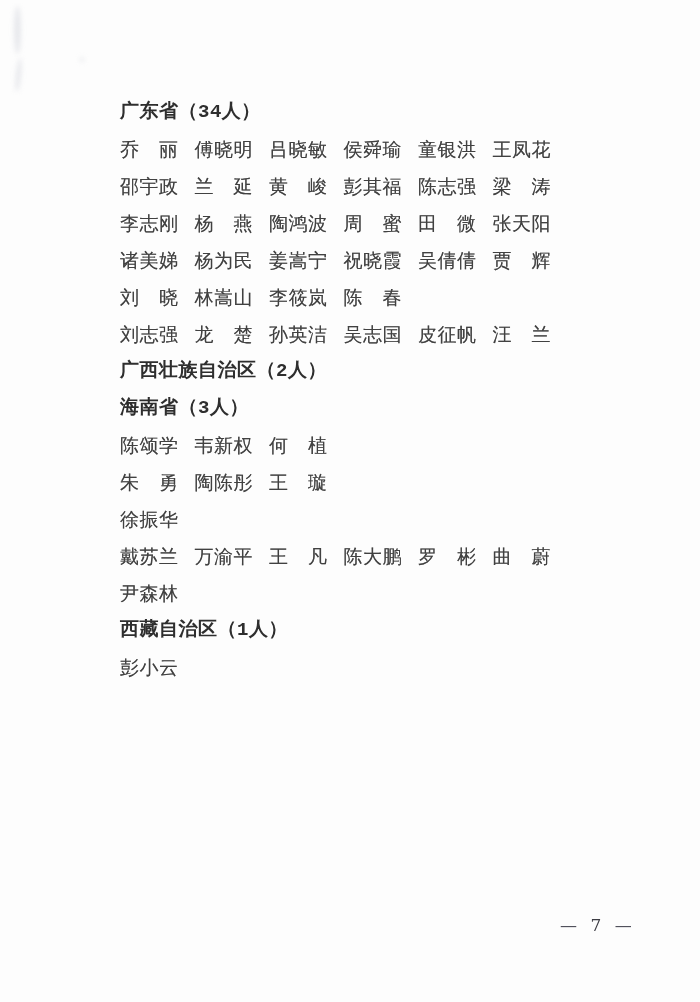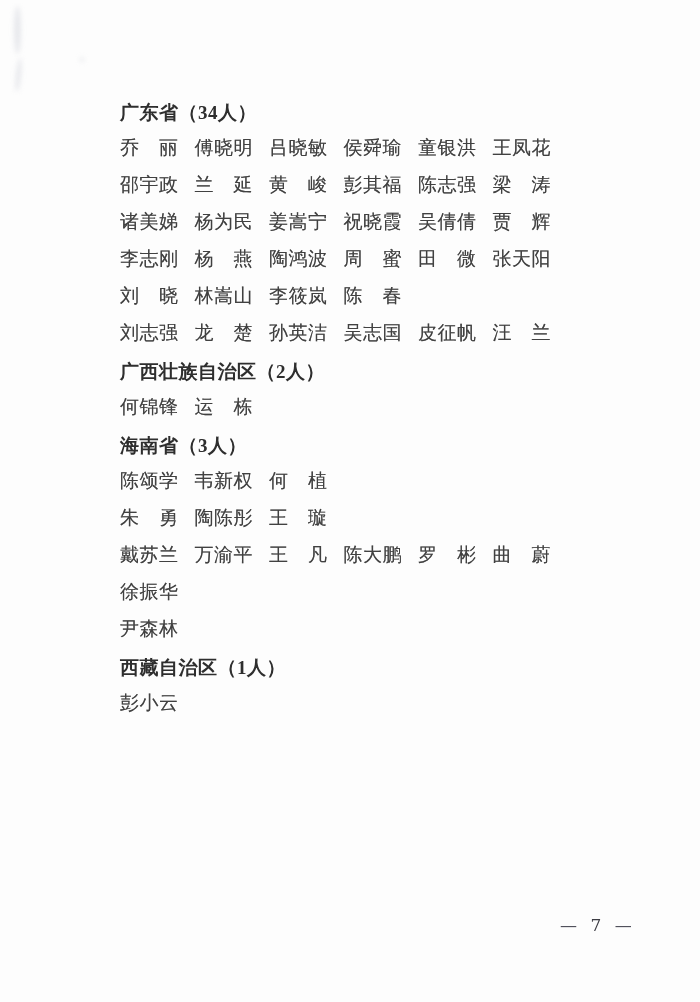--- a/index.html
+++ b/index.html
@@ -26,36 +26,35 @@
   .smudge.s2 { left: 16px; top: 58px; width: 5px; height: 34px; transform: rotate(6deg); }
   .smudge.s3 { left: 80px; top: 57px; width: 4px; height: 5px; }
 
   .content {
     position: absolute;
     left: 120px;
     top: 94px;
     width: 470px;
   }
   .heading {
-    font-family: Liberation Serif, serif;
+    font-family: Liberation Mono, monospace;
     font-weight: bold;
     font-size: 19px;
     line-height: 37px;
     color: #2e2e2e;
     letter-spacing: 0.5px;
     white-space: nowrap;
   }
   .name-row {
     font-size: 19px;
     line-height: 37px;
     color: #414141;
     letter-spacing: 0.5px;
     white-space: nowrap;
     text-shadow: 0 0 0.5px rgba(70,70,70,0.55);
-    font-family: Liberation Mono, monospace;
   }
   .name {
     display: inline-block;
     margin-right: 16px;
   }
   .page-footer {
     position: absolute;
     left: 556px;
     top: 913px;
     font-size: 17px;
@@ -72,31 +71,30 @@
 <div class="page">
 
   <div class="smudge s1"></div>
   <div class="smudge s2"></div>
   <div class="smudge s3"></div>
 
   <main class="content" id="content">
       <div class="heading">广东省（34人）</div>
       <div class="name-row"><span class="name">乔　丽</span><span class="name">傅晓明</span><span class="name">吕晓敏</span><span class="name">侯舜瑜</span><span class="name">童银洪</span><span class="name">王凤花</span></div>
       <div class="name-row"><span class="name">邵宇政</span><span class="name">兰　延</span><span class="name">黄　峻</span><span class="name">彭其福</span><span class="name">陈志强</span><span class="name">梁　涛</span></div>
+      <div class="name-row"><span class="name">李志刚</span><span class="name">杨　燕</span><span class="name">陶鸿波</span><span class="name">周　蜜</span><span class="name">田　微</span><span class="name">张天阳</span></div>
       <div class="name-row"><span class="name">诸美娣</span><span class="name">杨为民</span><span class="name">姜嵩宁</span><span class="name">祝晓霞</span><span class="name">吴倩倩</span><span class="name">贾　辉</span></div>
-      <div class="name-row"><span class="name">李志刚</span><span class="name">杨　燕</span><span class="name">陶鸿波</span><span class="name">周　蜜</span><span class="name">田　微</span><span class="name">张天阳</span></div>
       <div class="name-row"><span class="name">刘　晓</span><span class="name">林嵩山</span><span class="name">李筱岚</span><span class="name">陈　春</span></div>
       <div class="name-row"><span class="name">刘志强</span><span class="name">龙　楚</span><span class="name">孙英洁</span><span class="name">吴志国</span><span class="name">皮征帆</span><span class="name">汪　兰</span></div>
       <div class="heading">广西壮族自治区（2人）</div>
-      <div class="name-row"><span class="name">何锦锋</span><span class="name">运　栋</span></div>
       <div class="heading">海南省（3人）</div>
       <div class="name-row"><span class="name">陈颂学</span><span class="name">韦新权</span><span class="name">何　植</span></div>
       <div class="name-row"><span class="name">朱　勇</span><span class="name">陶陈彤</span><span class="name">王　璇</span></div>
+      <div class="name-row"><span class="name">徐振华</span></div>
       <div class="name-row"><span class="name">戴苏兰</span><span class="name">万渝平</span><span class="name">王　凡</span><span class="name">陈大鹏</span><span class="name">罗　彬</span><span class="name">曲　蔚</span></div>
-      <div class="name-row"><span class="name">徐振华</span></div>
       <div class="name-row"><span class="name">尹森林</span></div>
       <div class="heading">西藏自治区（1人）</div>
       <div class="name-row"><span class="name">彭小云</span></div>
     </main>
 
   <div class="page-footer">
     <span class="dash">—</span>
     <span class="num">7</span>
     <span class="dash">—</span>
   </div>

